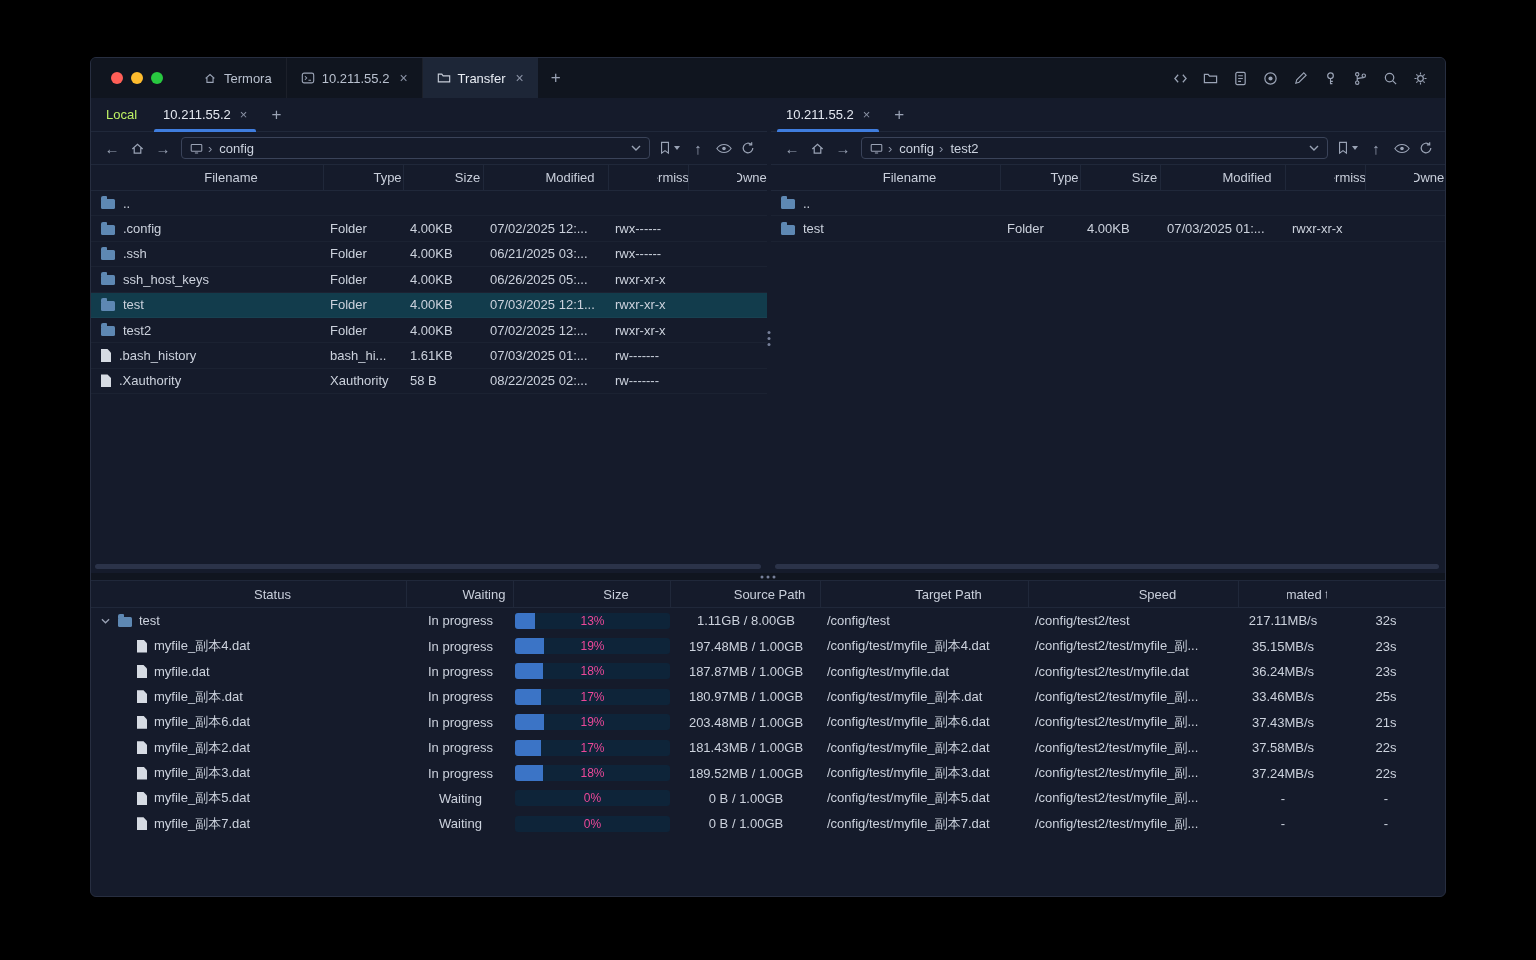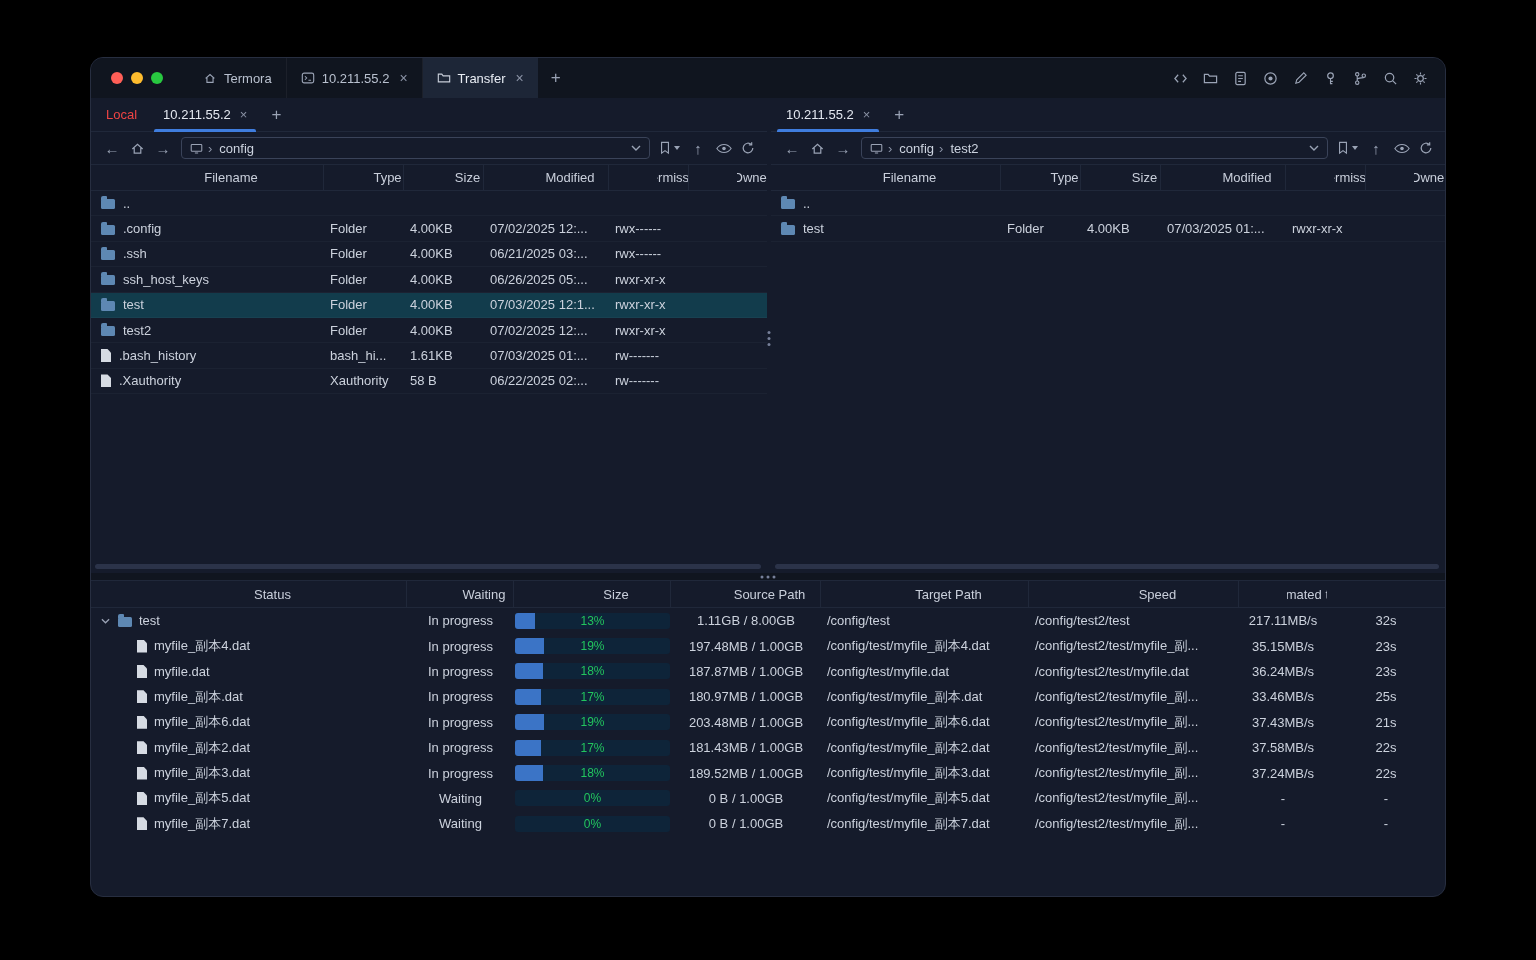--- a/index.html
+++ b/index.html
@@ -1,18 +1,18 @@
 <!DOCTYPE html>
 <html><head>
 <meta charset="utf-8">
 <style>
   * { margin:0; padding:0; box-sizing:border-box; }
   html,body { width:1536px; height:960px; background:#000; font-family:"Liberation Sans",sans-serif; overflow:hidden; }
   .window { position:absolute; left:90px; top:57px; width:1356px; height:840px; background:#151b2b;
-            border:1px solid #272e40; border-radius:13px; overflow:hidden; display:flex; flex-direction:column;
+            border:1px solid #272e40; border-radius:6px; overflow:hidden; display:flex; flex-direction:column;
             box-shadow:0 25px 70px rgba(0,0,0,.85); }
 
   
   .titlebar { height:40px; flex:none; display:flex; align-items:stretch; background:#10151f; }
   .lights { display:flex; align-items:center; gap:8px; padding:0 16px 0 20px; }
   .light { width:12px; height:12px; border-radius:50%; }
   .light.r{background:#ff5f57}.light.y{background:#febc2e}.light.g{background:#28c840}
   .wtabs { display:flex; align-items:stretch; margin-left:10px; }
   .wtab { display:flex; align-items:center; gap:7px; padding:0 14px; font-size:13px; color:#b9c1cf; border-right:1px solid rgba(255,255,255,.05); }
   .wtab.active { background:#1d2637; color:#e9edf4; border-right:none; }
@@ -23,21 +23,21 @@
 
   
   .filerow { flex:none; height:475px; display:flex; }
   .panel { width:676px; flex:none; display:flex; flex-direction:column; position:relative; }
   .panel.right { width:auto; flex:1; }
   .vsplit { width:4px; flex:none; position:relative; }
   .vdots { position:absolute; left:50%; top:233px; transform:translateX(-50%); display:flex; flex-direction:column; gap:3px; }
   .vdots i,.hdots i { width:3px; height:3px; border-radius:50%; background:#77809a; display:block; }
 
   .ptabs { height:34px; flex:none; display:flex; align-items:stretch; padding-left:2px; border-bottom:1px solid #20283a; }
-  .ptab { display:flex; align-items:center; gap:7px; padding:0 13px; font-size:13px; color:#ef4444; position:relative; }
+  .ptab { display:flex; align-items:center; gap:7px; padding:0 13px; font-size:13px; color:#bef264; position:relative; }
   .ptab.active { color:#e4e8f0; }
   .ptab.active::after { content:""; position:absolute; left:4px; right:4px; bottom:-1px; height:3px; background:#3f7dde; border-radius:2px 2px 0 0; }
   .ptab .x { color:#8b93a6; font-size:13px; margin-left:2px; }
   .pplus { display:flex; align-items:center; padding:0 11px; color:#9aa3b5; font-size:17px; }
 
   .ptoolbar { height:32px; flex:none; display:flex; align-items:center; gap:9px; padding:0 12px; }
   .navbtn { color:#9aa3b5; font-size:15px; width:18px; text-align:center; line-height:1; }
   .iconbtn { display:flex; align-items:center; justify-content:center; }
   .crumb { flex:1; height:22px; border:1px solid #3a4359; border-radius:4px; display:flex; align-items:center;
            padding:0 8px; color:#ccd3df; font-size:13px; }
@@ -74,21 +74,21 @@
   .transfer { flex:1; display:flex; flex-direction:column; }
   .transfer .thead { border-top:none; }
   .trow { display:grid; height:25.4px; align-items:center; font-size:13px; color:#ccd2dd; }
   .ctr { text-align:center; }
   .tname { display:flex; align-items:center; gap:7px; padding-left:8px; overflow:hidden; white-space:nowrap; }
   .tname.child { padding-left:46px; }
   .expander { display:flex; align-items:center; width:12px; justify-content:center; }
   .cell.prog { padding:0 1px; }
   .ptrack { position:relative; height:16px; background:#0e2439; border-radius:3px; overflow:hidden; width:100%; }
   .pfill { position:absolute; left:0; top:0; bottom:0; background:#3b74c6; }
-  .plabel { position:absolute; inset:0; display:flex; align-items:center; justify-content:center; font-size:12px; color:#22c55e; }
+  .plabel { position:absolute; inset:0; display:flex; align-items:center; justify-content:center; font-size:12px; color:#ec4899; }
 
   svg { display:block; }
 </style>
 </head>
 <body>
 
 <div class="window">
 
   <div class="titlebar">
     <div class="lights">
@@ -325,21 +325,21 @@
           <div class="cell">rw-------</div>
           <div class="cell"></div>
         </div>
         <div class="frow lgrid">
           <div class="cell name">
               <span class="file-ic"></span>
               <span>.Xauthority</span>
             </div>
           <div class="cell">Xauthority</div>
           <div class="cell">58 B</div>
-          <div class="cell">06/22/2025 02:...</div>
+          <div class="cell">08/22/2025 02:...</div>
           <div class="cell">rw-------</div>
           <div class="cell"></div>
         </div>
       </div>
       <div class="hthumb"></div>
     </section>
 
     <div class="vsplit">
       <span class="vdots">
           <i></i>

